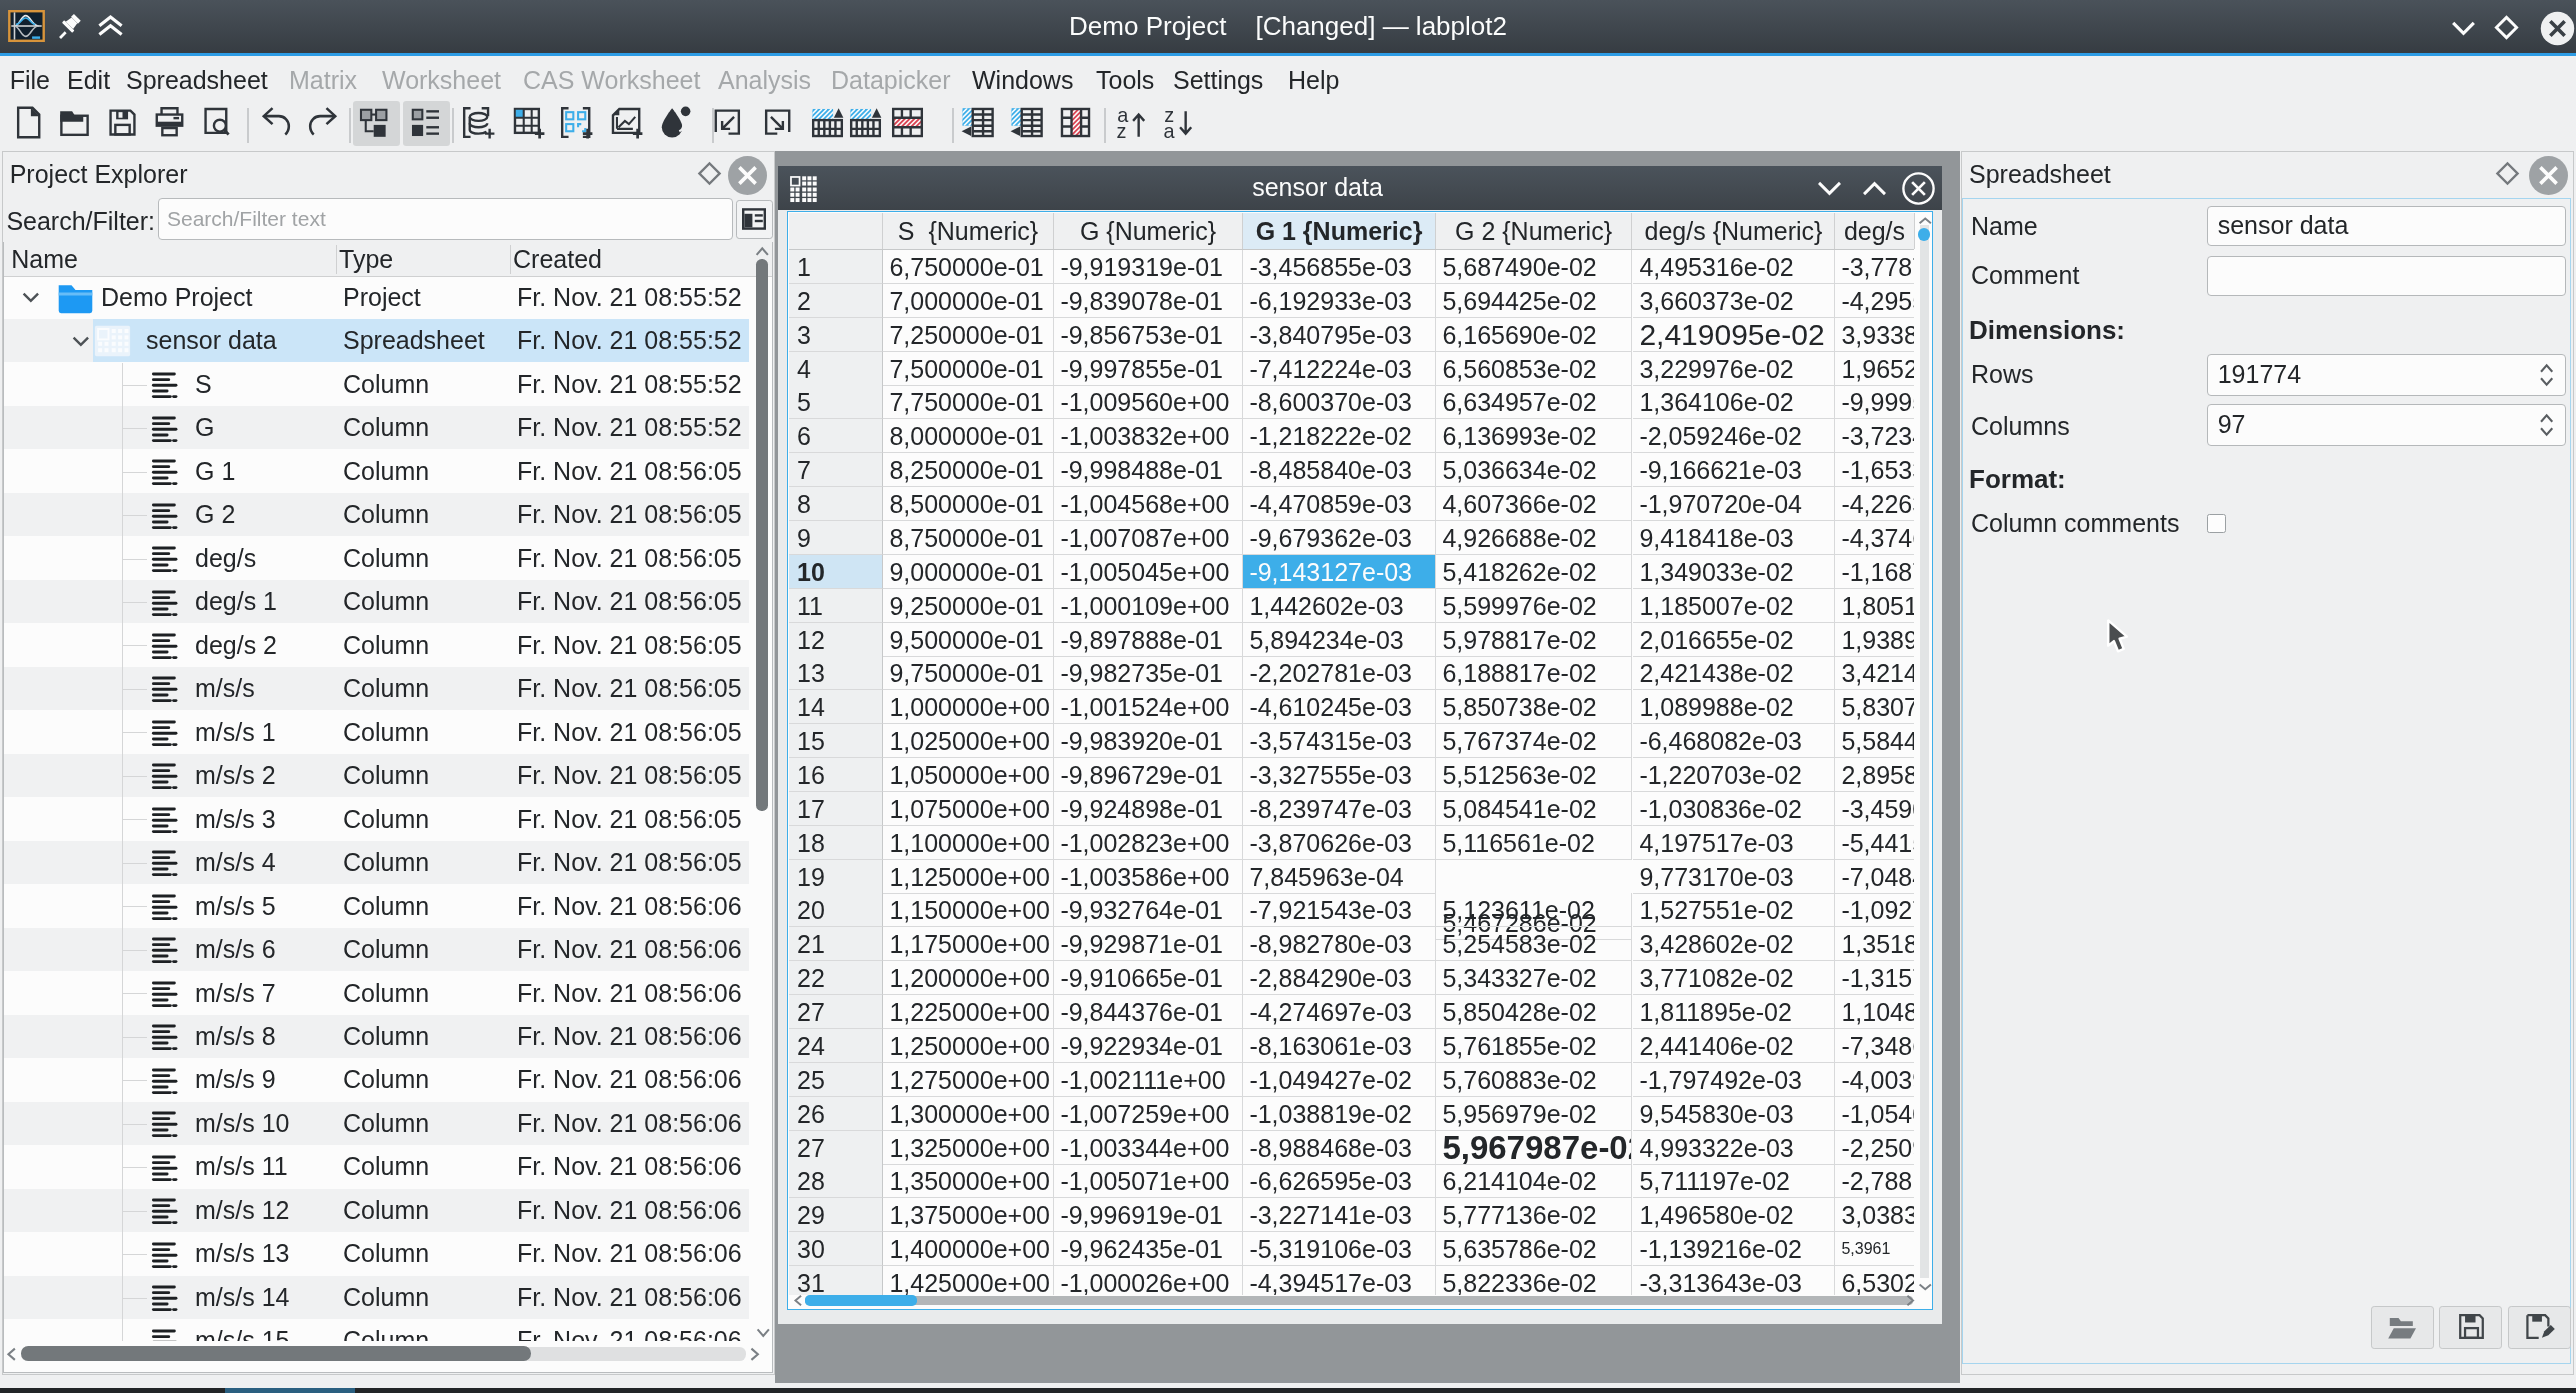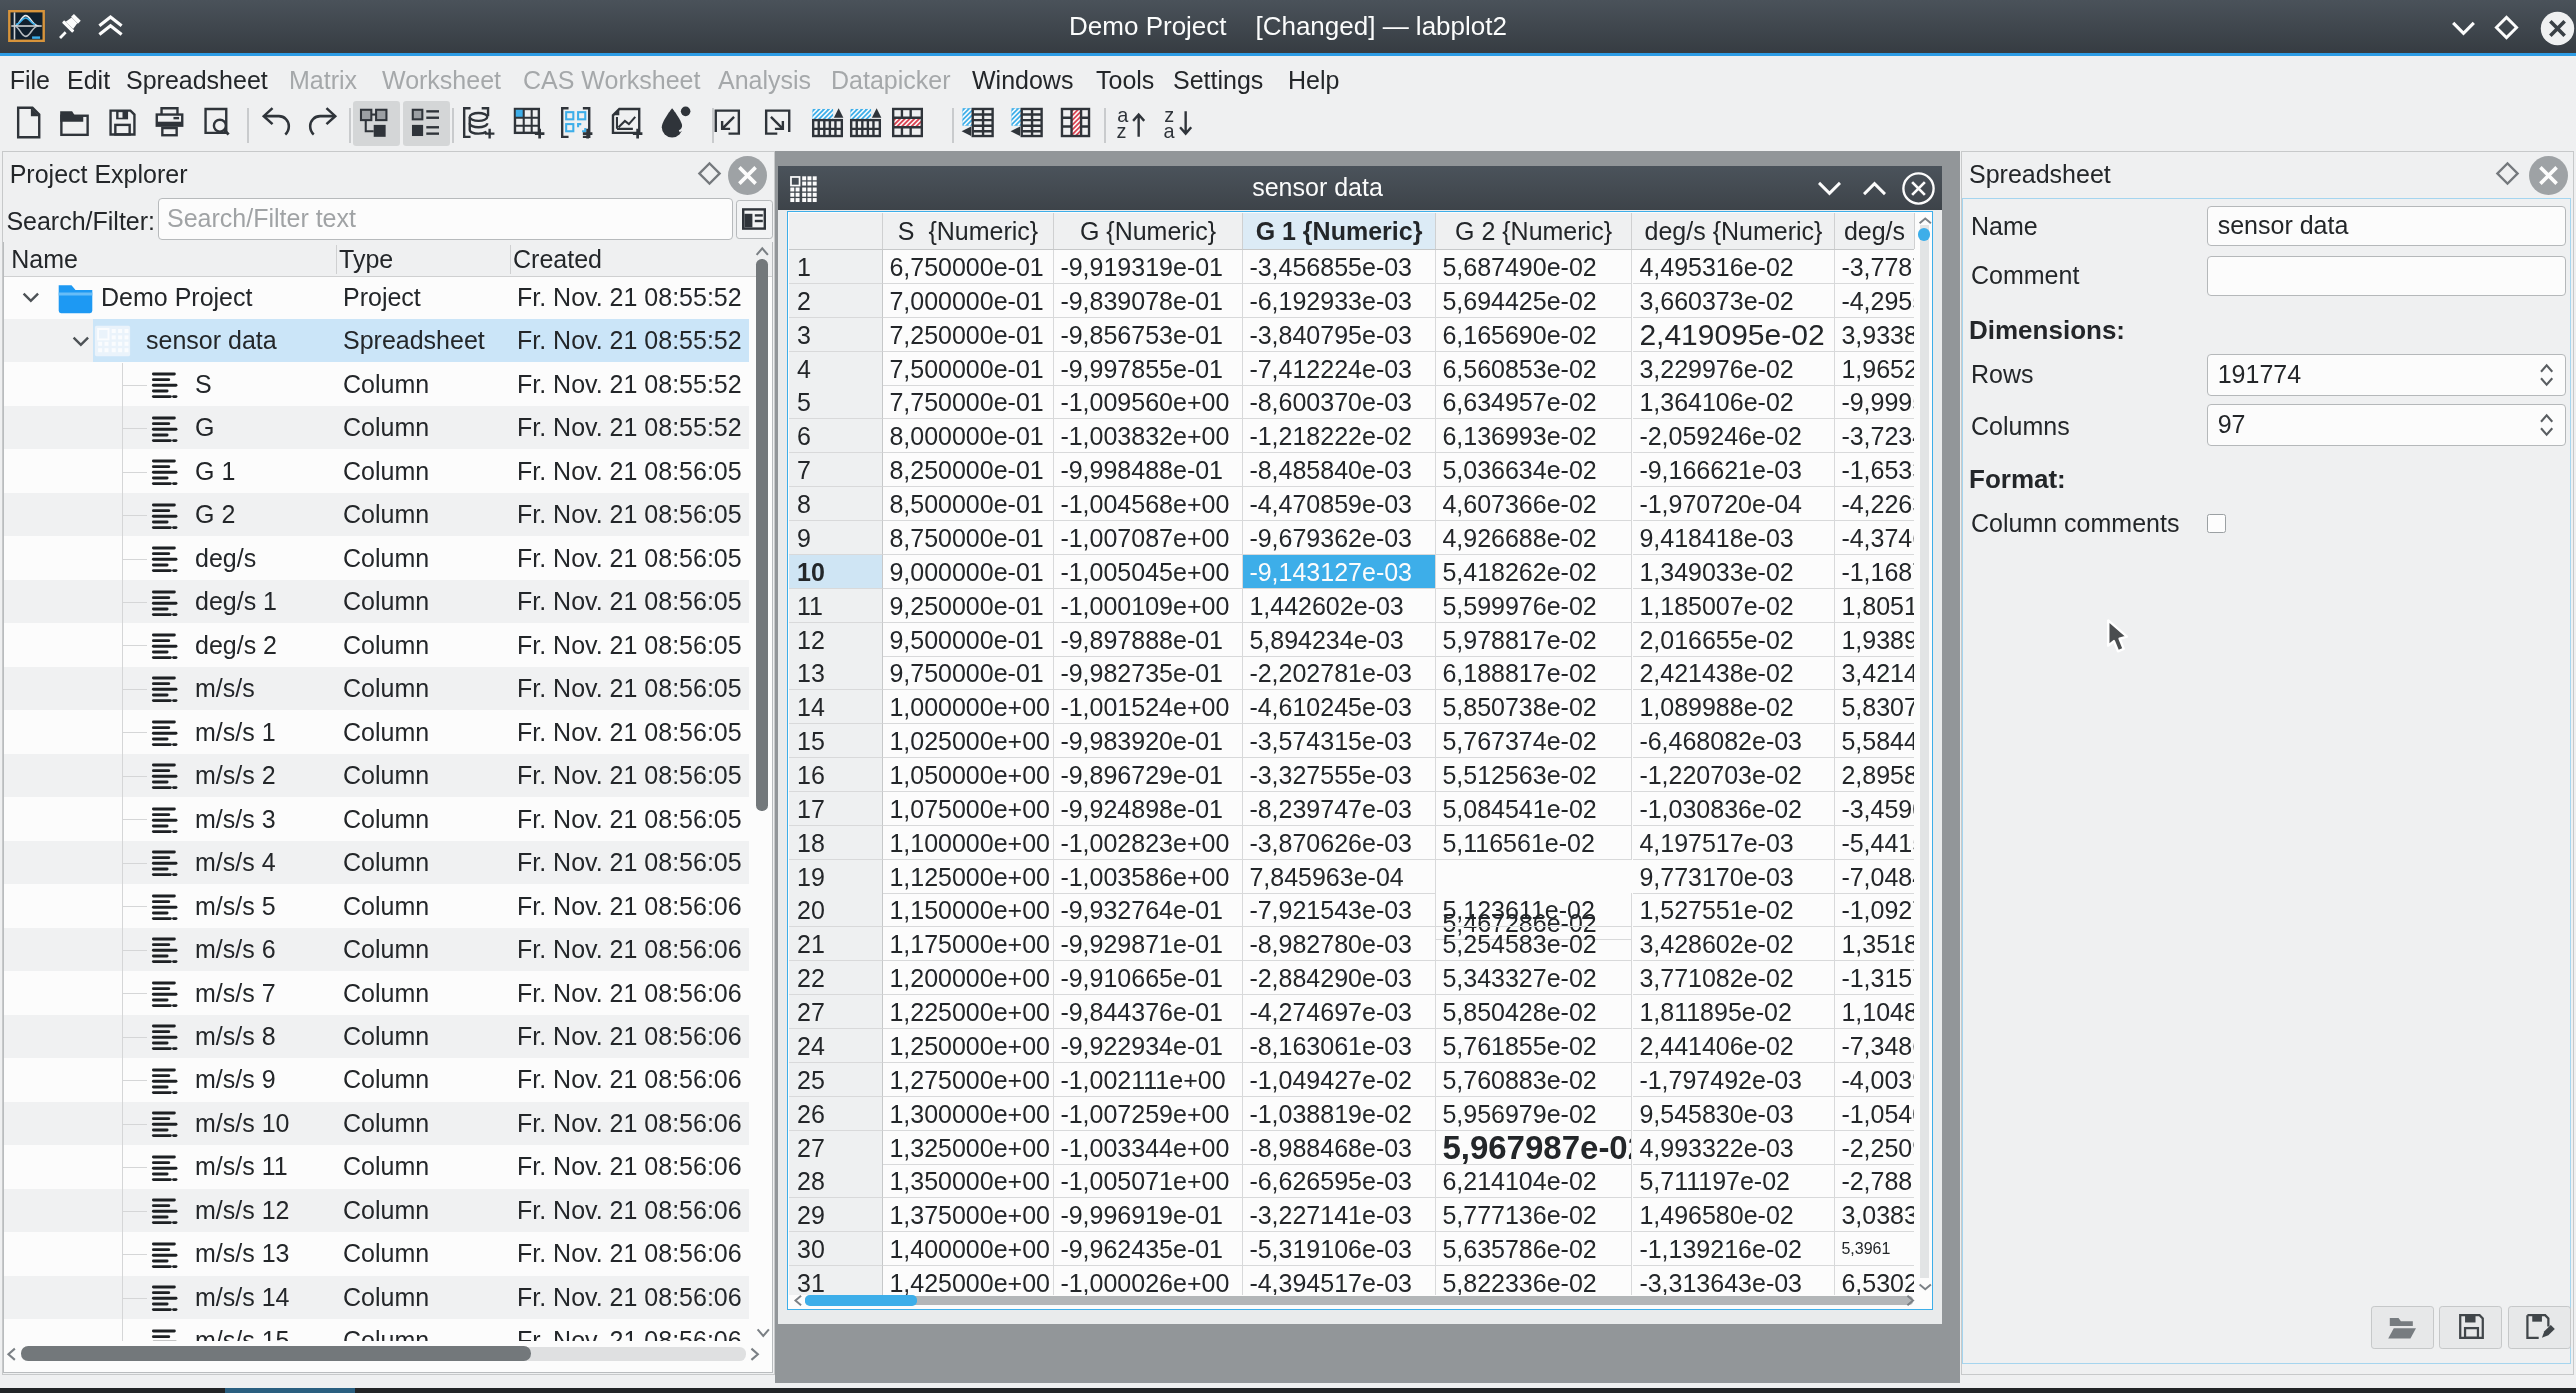--- a/index.html
+++ b/index.html
@@ -301,21 +301,21 @@
 <div class="abs" style="left:9.7px;top:158px;width:483px;height:32px;line-height:32px;font-size:25px;">Project Explorer</div>
 <svg class="icon" style="left:696px;top:160px" width="27" height="27" viewBox="0 0 34 34">
   <rect x="8" y="8" width="18" height="18" fill="none" stroke="#75797d" stroke-width="3" transform="rotate(45 17 17)"></rect>
 </svg>
 <svg class="icon" style="left:728px;top:156px" width="39" height="39" viewBox="0 0 48 48">
   <circle cx="24" cy="24" r="24" fill="#9ea2a5"></circle>
   <path d="M14 14 L34 34 M34 14 L14 34" stroke="#fcfcfc" stroke-width="4.4"></path>
 </svg>
 <div class="abs" style="left:6.4px;top:208px;width:193px;height:27px;line-height:27px;font-size:25px;">Search/Filter:</div>
 <div class="abs" style="left:158px;top:198px;width:575px;height:42px;background:#fcfcfc;border:1.6px solid #b7babc;border-radius:4px;"></div>
-<div class="abs" style="left:167px;top:201px;width:483px;height:35px;line-height:35px;font-size:25px;color:#a0a3a5;">Search/Filter text</div>
+<div class="abs" style="left:167px;top:201px;width:483px;height:35px;line-height:35px;font-size:21px;color:#a0a3a5;">Search/Filter text</div>
 <div class="abs" style="left:736px;top:200px;width:37px;height:39px;background:#f2f3f4;border:1.6px solid #b7babc;border-radius:3.2px;"></div>
 <svg class="icon" style="left:742px;top:208px" width="24" height="22" viewBox="0 0 30 27">
   <rect x="1.5" y="1.5" width="27" height="24" fill="none" stroke="#2f343a" stroke-width="3"></rect>
   <rect x="3" y="7" width="10" height="17" fill="#2f343a"></rect>
   <line x1="16" y1="9" x2="26" y2="9" stroke="#2f343a" stroke-width="3"></line>
   <line x1="16" y1="16" x2="26" y2="16" stroke="#2f343a" stroke-width="3"></line>
 </svg>
 
 <div class="abs" style="left:3.2px;top:242px;width:770px;height:1131px;background:#fcfcfc;border:0.8px solid #b9bcbe;"></div>
 <div class="abs" style="left:4px;top:242px;width:768px;height:35px;background:#eff0f1;border-bottom:0.8px solid #cfd0d1;"></div>

